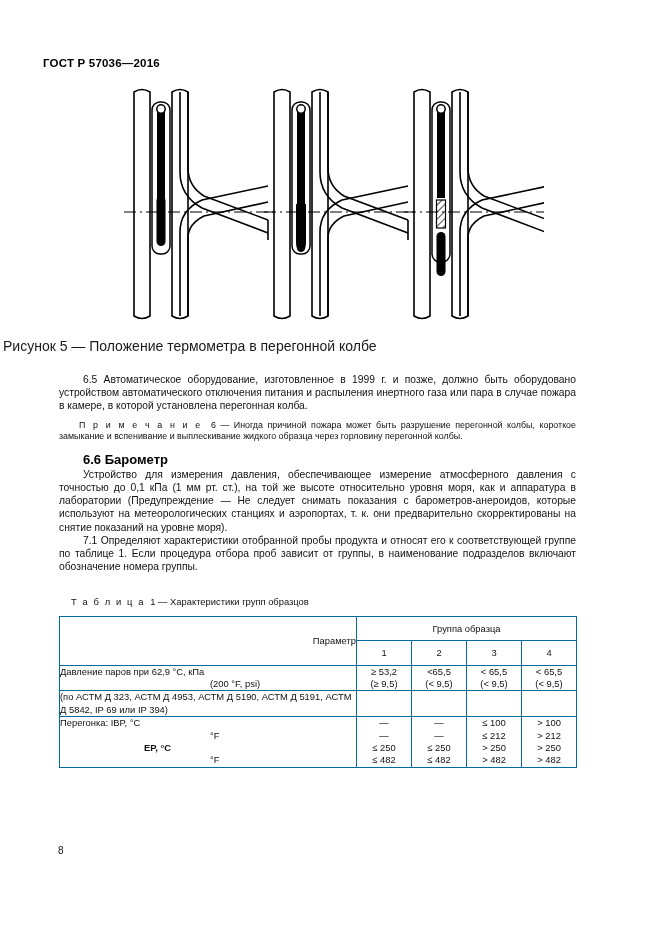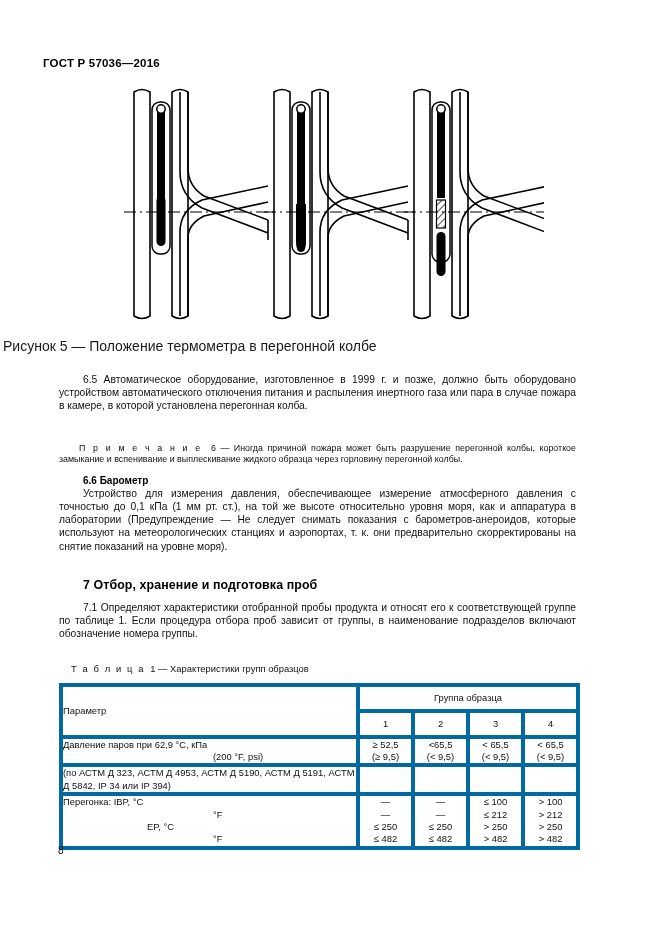--- a/index.html
+++ b/index.html
@@ -63,27 +63,26 @@
     line-height: 13.2px;
     text-align: justify;
     text-indent: 24px;
     color: #111111;
   }
   p.noindent { text-indent: 0; }
   p.note {
     font-size: 8.9px;
     line-height: 11.6px;
     text-indent: 20px;
-    margin-top: 23px;
   }
   .sp-letter { letter-spacing: 1.6px; }
   .b { font-weight: normal; }
   h3.sub {
     margin: 9px 0 1px 0;
-    font-size: 10px;
+    font-size: 13px;
     font-weight: bold;
     text-indent: 24px;
   }
   h2.sec {
     margin: 25px 0 9px 0;
     font-size: 12.4px;
     font-weight: bold;
     text-indent: 24px;
     letter-spacing: 0.1px;
   }
@@ -97,44 +96,44 @@
   }
   table.groups {
     border-collapse: collapse;
     width: 517px;
     table-layout: fixed;
     font-size: 9.4px;
     color: #111111;
   }
   table.groups th,
   table.groups td {
-    border: 4px solid #0369a1;
+    border: 1px solid #0369a1;
     padding: 0;
     font-weight: normal;
     vertical-align: middle;
   }
   table.groups th.param {
-    text-align: left;
+    text-align: right;
     height: 48px;
   }
   table.groups th.grp {
     text-align: center;
     height: 22px;
   }
   table.groups th.num {
     text-align: center;
     height: 22px;
   }
   td.pcell {
     text-align: left;
     padding: 4px 6px 4px 7px;
     line-height: 12.4px;
   }
   td.pcell.center-ind { padding-left: 150px; }
-  td.pcell.ind2 { padding-left: 84px; }
+  td.pcell.ind2 { padding-left: 84px; font-weight: bold; }
   td.pcell.ind3 { padding-left: 150px; }
   td.vcell {
     text-align: center;
     padding: 4px 2px;
     line-height: 12.4px;
   }
   .nb-top { border-top: none !important; }
   .nb-bottom { border-bottom: none !important; }
 
   
@@ -223,21 +222,20 @@
     <div class="gap-sm"></div>
 
     <p class="note">
       <span class="sp-letter">П р и м е ч а н и е</span><span>&nbsp;&nbsp;</span><span>6</span><span>&nbsp;</span><span>—</span><span>&nbsp;</span><span>Иногда причиной пожара может быть разрушение перегонной колбы, короткое замыкание и вспенивание и выплескивание жидкого образца через горловину перегонной колбы.</span>
     </p>
 
     <h3 class="sub">6.6 Барометр</h3>
 
     <p><span>Устройство для измерения давления, обеспечивающее измерение атмосферного давления с точностью до 0,1 кПа (1 мм рт. ст.), на той же высоте относительно уровня моря, как и аппаратура в лаборатории (</span><span class="b">Предупреждение</span><span> — Не следует снимать показания с барометров-анероидов, которые используют на метеорологических станциях и аэропортах, т. к. они предварительно скорректированы на снятие показаний на уровне моря).</span></p>
 
-    <h2 class="sec">7 Отбор, хранение и подготовка проб</h2>
 
     <p>7.1 Определяют характеристики отобранной пробы продукта и относят его к соответствующей группе по таблице 1. Если процедура отбора проб зависит от группы, в наименование подразделов включают обозначение номера группы.</p>
 
     <p class="table-caption noindent">
       <span class="sp-letter">Т а б л и ц а</span><span>&nbsp;&nbsp;</span><span>1</span><span>&nbsp;</span><span>—</span><span>&nbsp;</span><span>Характеристики групп образцов</span>
     </p>
 
     <table class="groups">
       <colgroup>
         <col style="width:297px">
@@ -255,36 +253,36 @@
           <th class="num">1</th>
           <th class="num">2</th>
           <th class="num">3</th>
           <th class="num">4</th>
         </tr>
       </thead>
       <tbody>
 
         <tr>
           <td class="pcell nb-bottom">Давление паров при 62,9 °C, кПа</td>
-          <td class="vcell nb-bottom">≥ 52,5</td>
+          <td class="vcell nb-bottom">≥ 53,2</td>
           <td class="vcell nb-bottom">&lt;65,5</td>
           <td class="vcell nb-bottom">&lt; 65,5</td>
           <td class="vcell nb-bottom">&lt; 65,5</td>
         </tr>
 
         <tr>
           <td class="pcell center-ind nb-top">(200 °F, psi)</td>
           <td class="vcell nb-top">(≥ 9,5)</td>
           <td class="vcell nb-top">(&lt; 9,5)</td>
           <td class="vcell nb-top">(&lt; 9,5)</td>
           <td class="vcell nb-top">(&lt; 9,5)</td>
         </tr>
 
         <tr>
-          <td class="pcell">(по АСТМ Д 323, АСТМ Д 4953, АСТМ Д 5190, АСТМ Д 5191, АСТМ Д 5842, IP 34 или IP 394)</td>
+          <td class="pcell">(по АСТМ Д 323, АСТМ Д 4953, АСТМ Д 5190, АСТМ Д 5191, АСТМ Д 5842, IP 69 или IP 394)</td>
           <td class="vcell"></td>
           <td class="vcell"></td>
           <td class="vcell"></td>
           <td class="vcell"></td>
         </tr>
 
         <tr>
           <td class="pcell nb-bottom">Перегонка:  IBP,  °C</td>
           <td class="vcell nb-bottom">—</td>
           <td class="vcell nb-bottom">—</td>

